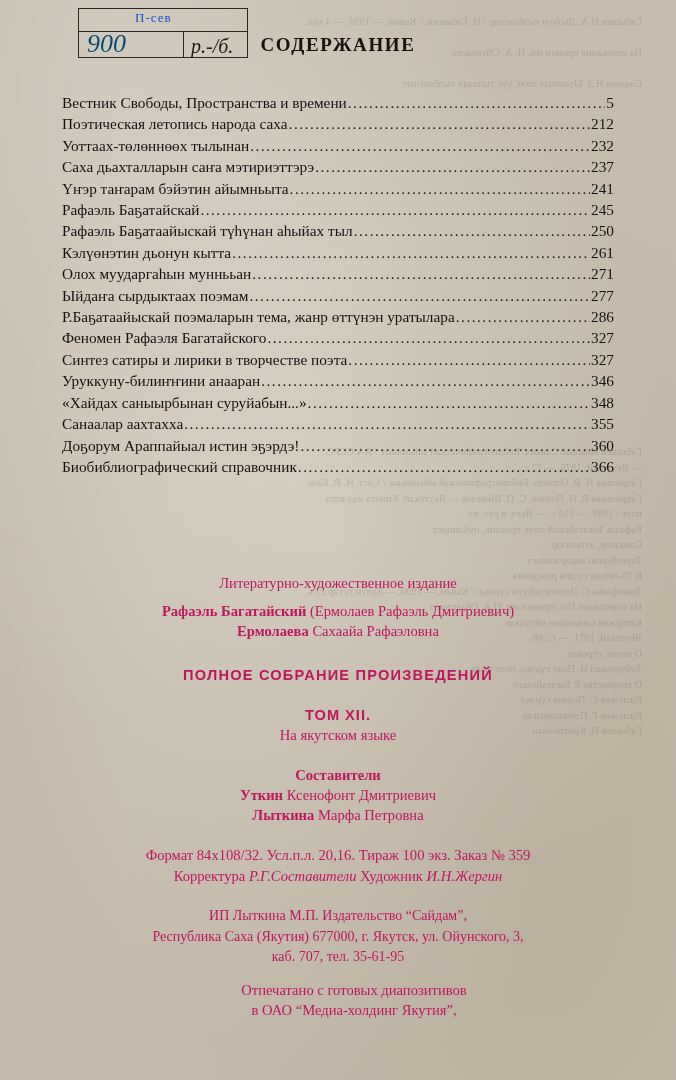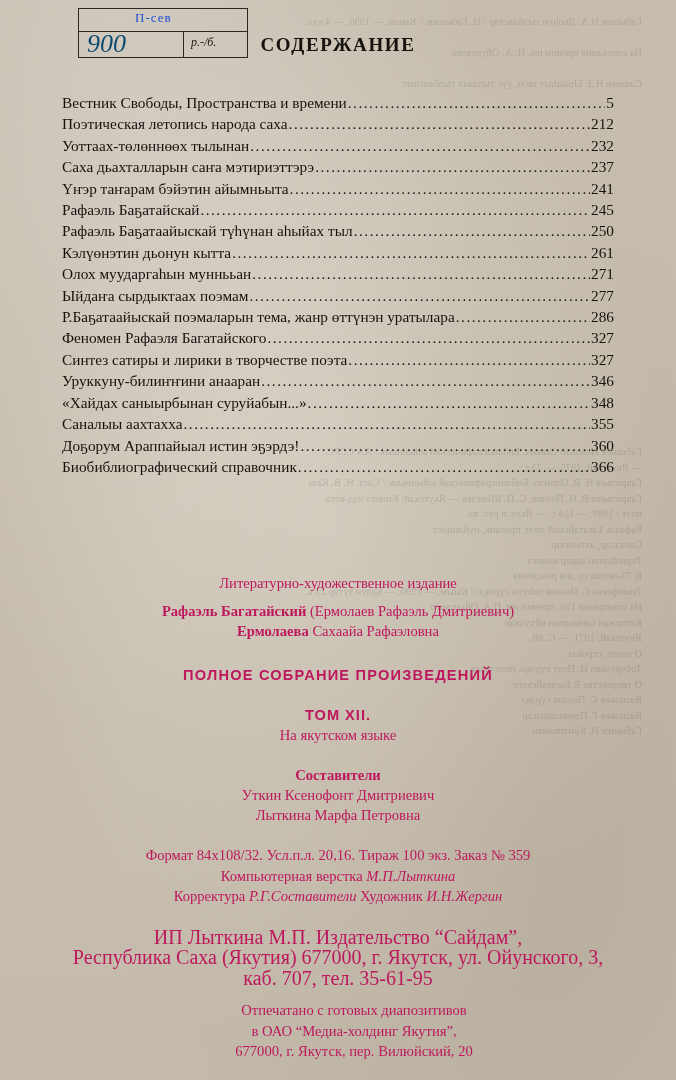--- a/index.html
+++ b/index.html
@@ -86,21 +86,21 @@
     top: 20px;
     font-family: "Liberation Serif", serif;
     font-size: 26px;
     font-style: italic;
     color: #0c4a6e;
   }
   .stamp .unit {
     position: absolute;
     left: 112px;
     top: 26px;
-    font-size: 12px;
+    font-size: 20px;
     font-style: italic;
     color: #1c1916;
   }
 
   h1.toc-title {
     text-align: center;
     font-size: 19px;
     font-weight: bold;
     letter-spacing: 1.6px;
     margin: 26px 0 0 0;
@@ -174,37 +174,37 @@
   }
   .compilers-head {
     font-size: 14.6px;
     font-weight: bold;
     margin-top: 20px;
   }
   .compiler {
     font-size: 15px;
     line-height: 20px;
   }
-  .compiler .bold { font-weight: normal; }
+  .compiler .bold { font-weight: bold; }
 
   .tech {
     margin-top: 20px;
   }
   .tech .line {
     font-size: 14.6px;
     line-height: 20.5px;
   }
   .ital { font-style: italic; }
   .bold { font-weight: bold; }
 
   .publisher {
     margin-top: 20px;
   }
   .publisher .line {
-    font-size: 20px;
+    font-size: 14px;
     line-height: 20.5px;
   }
   .printing {
     margin-top: 12px;
   }
   .printing .line {
     font-size: 14.6px;
     line-height: 20.5px;
     margin-left: 32px;
   }
@@ -320,21 +320,21 @@
         <span class="label">Уруккуну-билиҥҥини анааран</span>
         <span class="dots">................................................................................................................................................................</span>
         <span class="page-num">346</span>
       </div>
       <div class="toc-row">
         <span class="label">«Хайдах саныырбынан суруйабын...»</span>
         <span class="dots">................................................................................................................................................................</span>
         <span class="page-num">348</span>
       </div>
       <div class="toc-row">
-        <span class="label">Саналыы аахтахха</span>
+        <span class="label">Санаалар аахтахха</span>
         <span class="dots">................................................................................................................................................................</span>
         <span class="page-num">355</span>
       </div>
       <div class="toc-row">
         <span class="label">Доҕорум Араппайыал истин эҕэрдэ!</span>
         <span class="dots">................................................................................................................................................................</span>
         <span class="page-num">360</span>
       </div>
       <div class="toc-row">
         <span class="label">Биобиблиографический справочник</span>
@@ -361,34 +361,30 @@
     <div class="line compilers-head">Составители</div>
     <div class="line compiler">
       <span class="bold">Уткин</span><span> Ксенофонт Дмитриевич</span>
     </div>
     <div class="line compiler">
       <span class="bold">Лыткина</span><span> Марфа Петровна</span>
     </div>
 
     <div class="tech">
       <div class="line">Формат 84х108/32. Усл.п.л. 20,16. Тираж 100 экз. Заказ № 359</div>
-      <div class="line">
-        <span>Компьютерная верстка </span><span class="ital">М.П.Лыткина</span>
-      </div>
       <div class="line">
         <span>Корректура </span><span class="ital">Р.Г.Составители</span><span> Художник </span><span class="ital">И.Н.Жергин</span>
       </div>
     </div>
 
     <div class="publisher">
       <div class="line">ИП Лыткина М.П. Издательство “Сайдам”,</div>
       <div class="line">Республика Саха (Якутия) 677000, г. Якутск, ул. Ойунского, 3,</div>
       <div class="line">каб. 707, тел. 35-61-95</div>
     </div>
 
     <div class="printing">
       <div class="line">Отпечатано с готовых диапозитивов</div>
       <div class="line">в ОАО “Медиа-холдинг Якутия”,</div>
-      <div class="line">677000, г. Якутск, пер. Вилюйский, 20</div>
     </div>
 
   </div>
 </div>
 
 </body></html>

